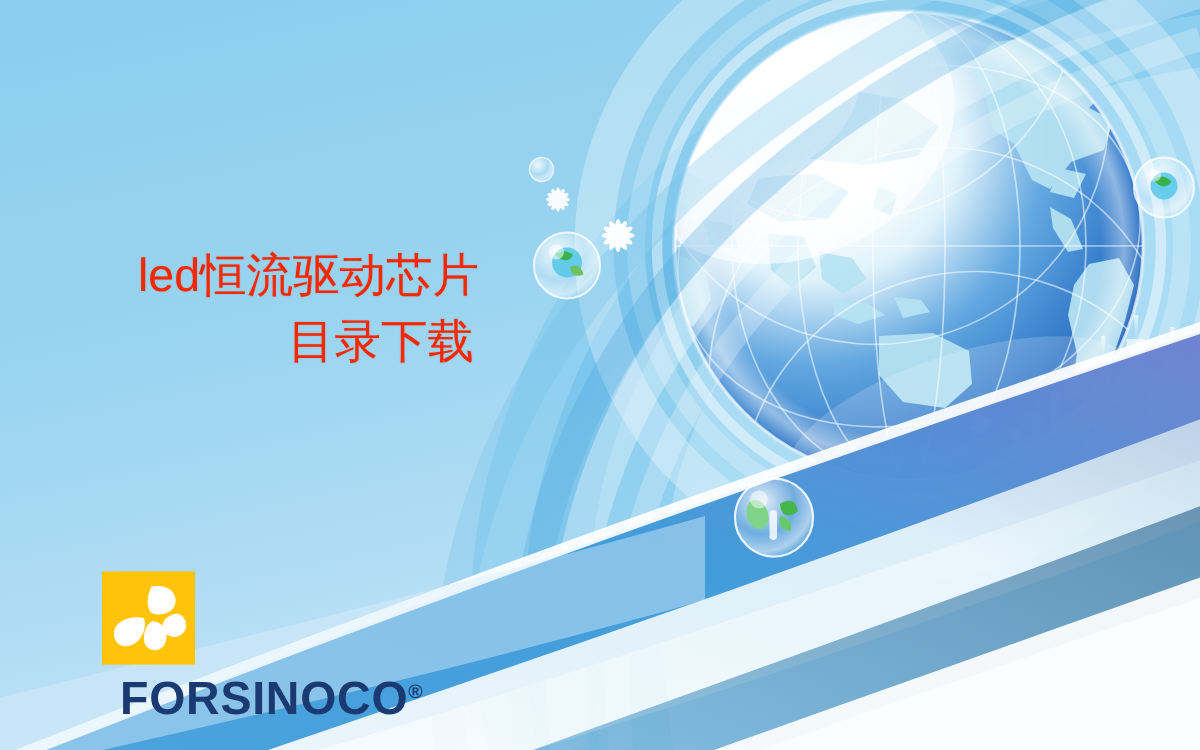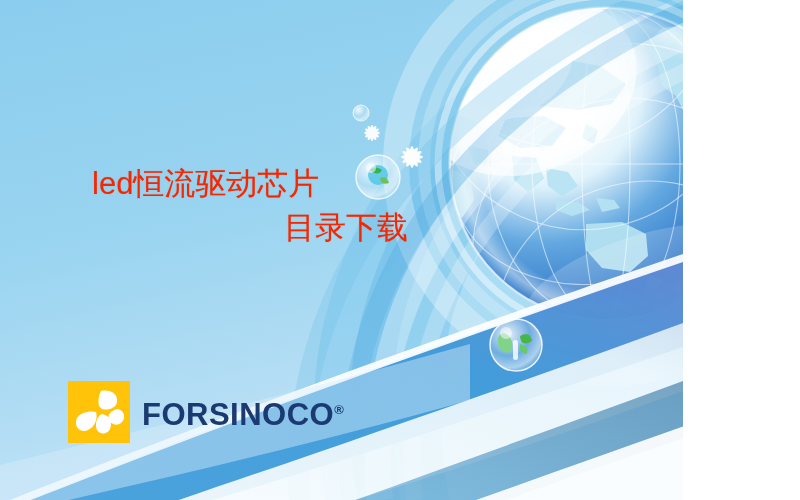--- a/index.html
+++ b/index.html
@@ -2,21 +2,21 @@
 <html><head>
 <meta charset="utf-8">
 <style>
   html, body {
     margin: 0;
     padding: 0;
     background: #ffffff;
   }
   #stage {
     position: relative;
-    width: 683px;
+    width: 800px;
     height: 500px;
     overflow: hidden;
     font-family: "Liberation Sans", "DejaVu Sans", sans-serif;
     background: linear-gradient(160deg, #8ecfee 0%, #93d2ef 30%, #a9daf2 62%, #bfe3f6 100%);
   }
   #bg-svg {
     position: absolute;
     inset: 0;
     width: 800px;
     height: 500px;
@@ -34,30 +34,31 @@
   }
   .headline-line {
     color: #f42800;
     font-size: 31px;
     line-height: 44px;
     white-space: nowrap;
     letter-spacing: 0px;
     text-shadow: 0 0 1px rgba(244,40,0,0.35);
   }
   .headline-line.l1 { text-align: left; padding-left: 14px; }
-  .headline-line.l2 { text-align: right; padding-left: 22px; }
+  .headline-line.l2 { text-align: center; padding-left: 22px; }
 
   
   .logo {
     position: absolute;
     left: 68px;
     top: 381px;
     z-index: 40;
     display: flex;
-    align-items: center;
+    align-items: flex-start;
+    flex-direction: column;
   }
   .logo-mark {
     width: 62px;
     height: 62px;
     background: #ffc40a;
     flex: 0 0 auto;
     display: block;
   }
   .logo-text {
     margin-left: 12px;

